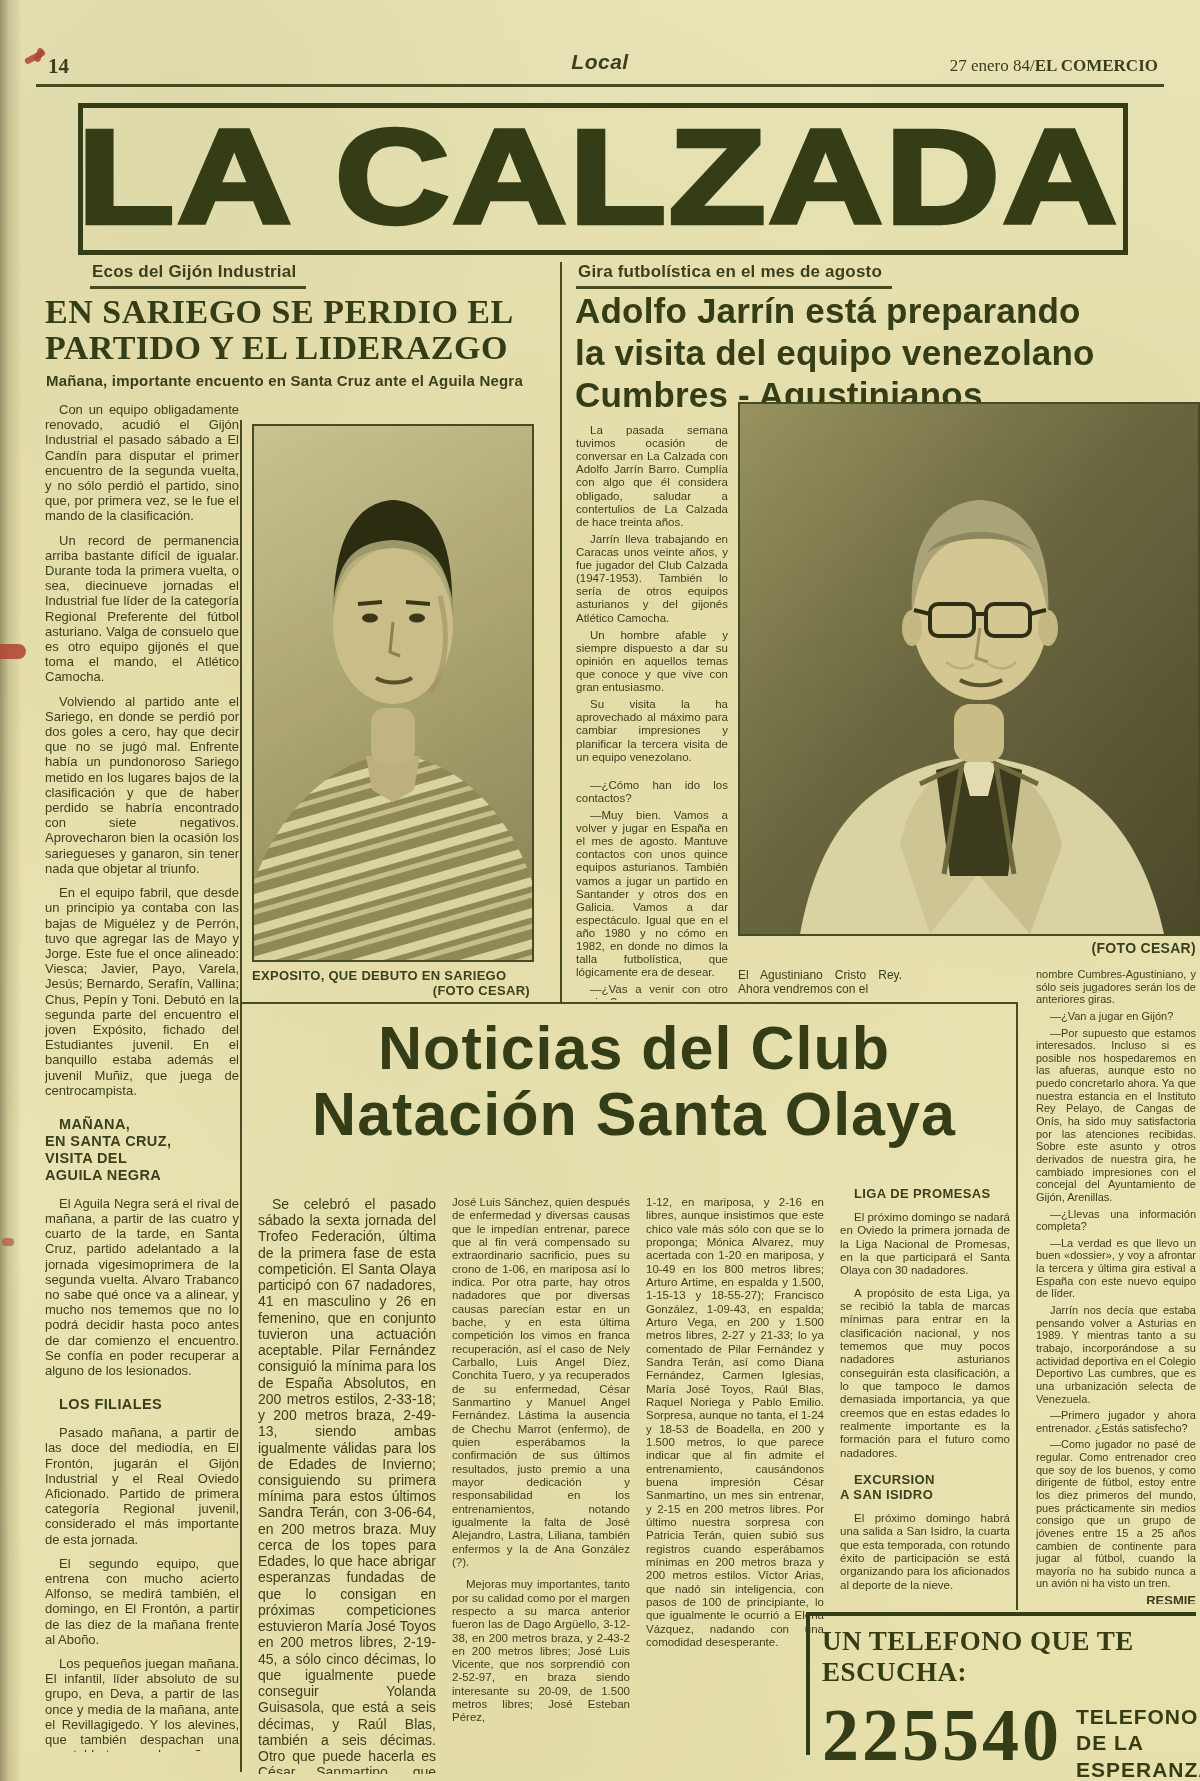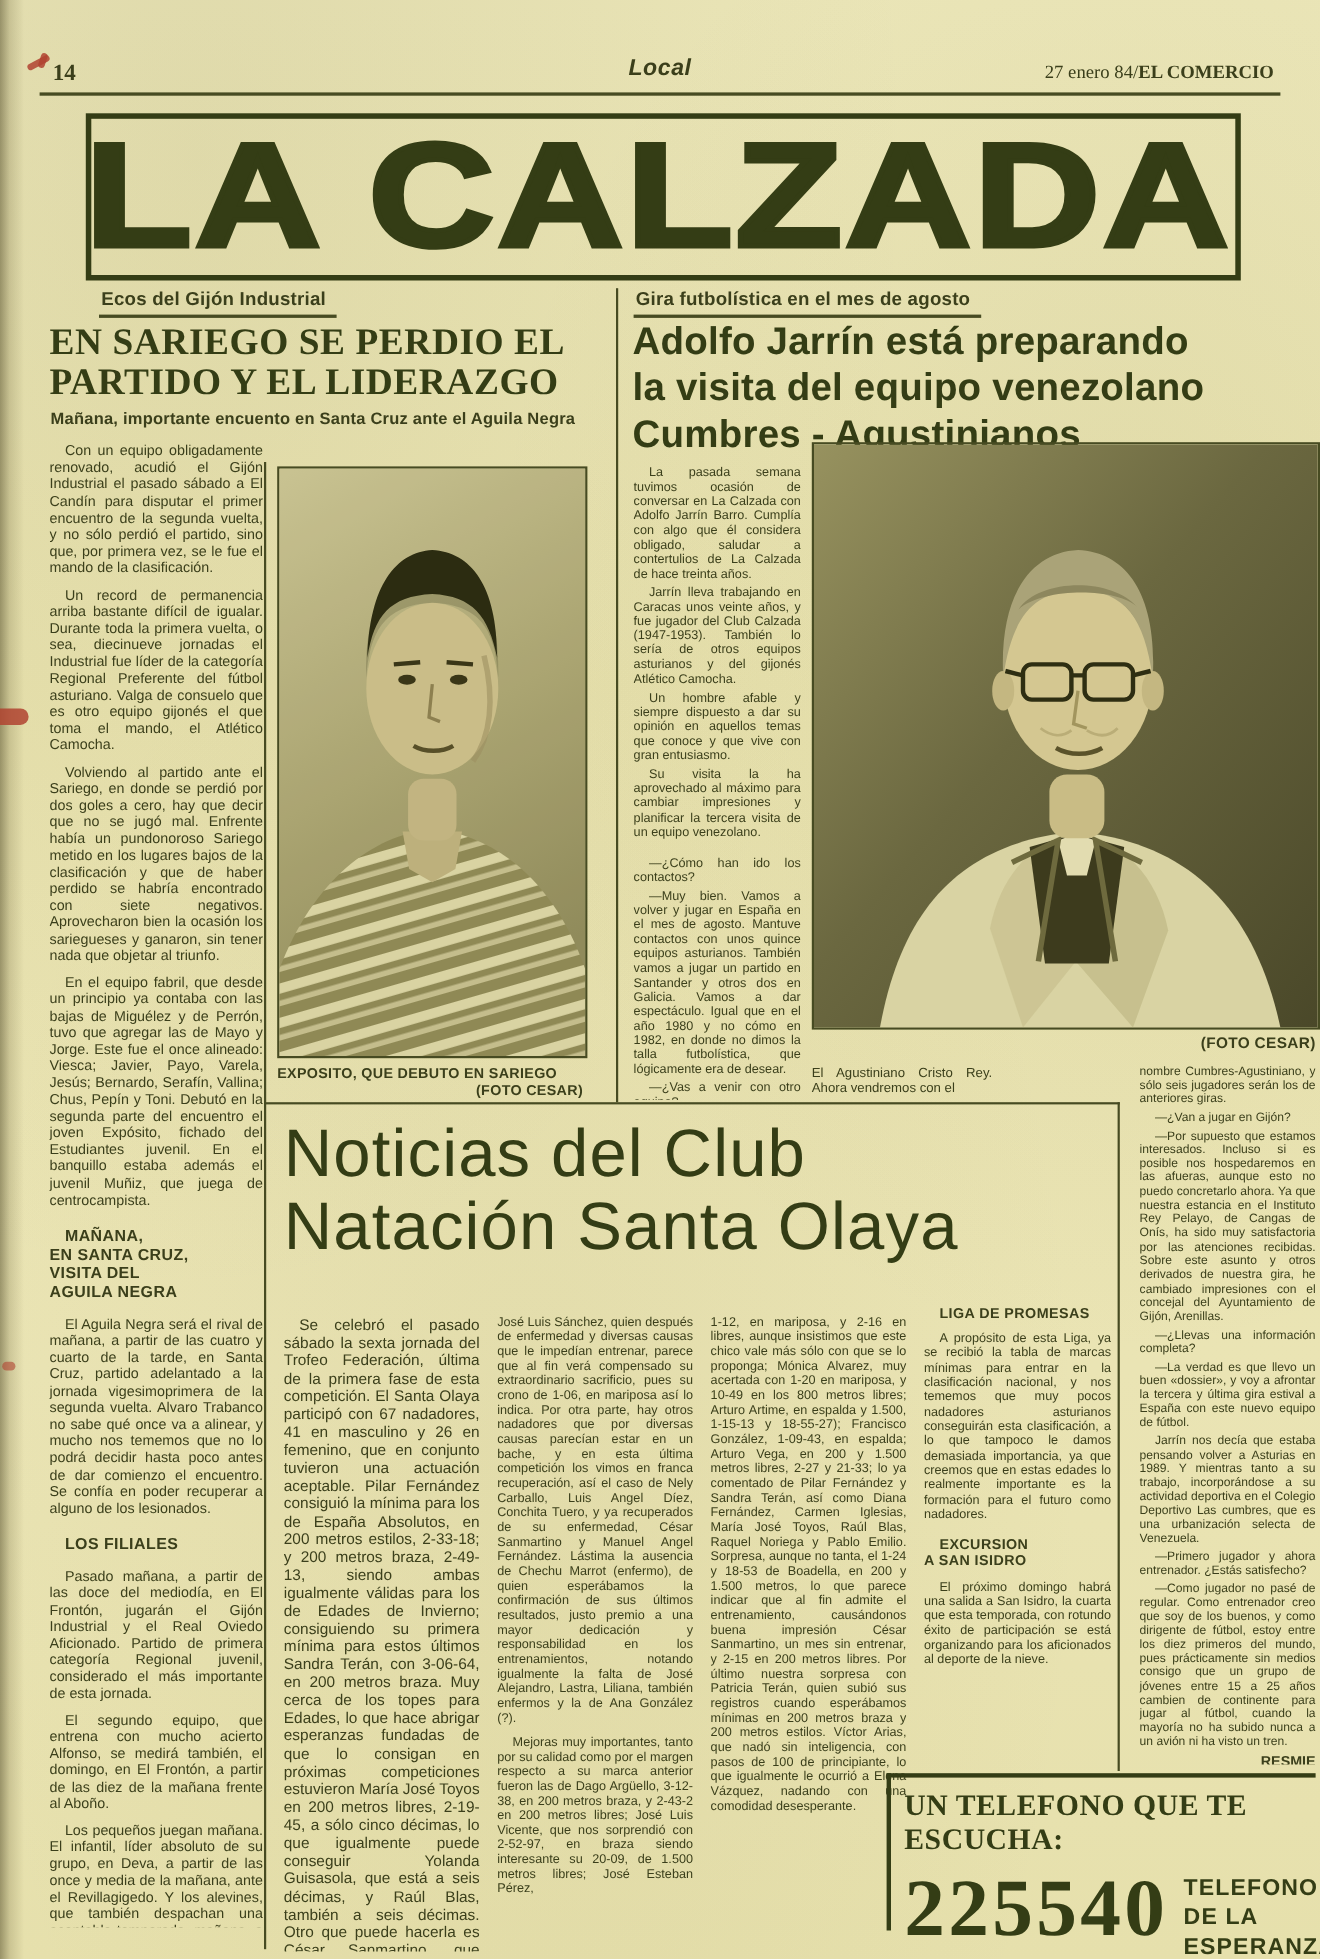--- a/index.html
+++ b/index.html
@@ -33,21 +33,21 @@
   
   .masthead-box{border:5px solid var(--ink-dark);}
   .masthead-text{
     font-weight:bold; font-size:122px; line-height:138px; white-space:nowrap;
     letter-spacing:2px; color:var(--ink-dark);
     -webkit-text-stroke:4px var(--ink-dark);
     transform:scale(1.30,1.10); transform-origin:18px 50%;
   }
   .hl-left{font-family:"Liberation Serif", serif; font-weight:bold; font-size:34px; line-height:1.06; letter-spacing:.5px; color:var(--ink-dark);}
   .hl-right{font-weight:bold; font-size:35px; line-height:1.2; color:var(--ink-dark); letter-spacing:.2px;}
-  .hl-natacion{font-weight:normal; font-size:61px; line-height:1.08; color:var(--ink-dark); letter-spacing:1px;}
+  .hl-natacion{font-weight:bold; font-size:61px; line-height:1.08; color:var(--ink-dark); letter-spacing:1px;text-align:center;}
   .phone-line1{font-family:"Liberation Serif", serif; font-weight:bold; font-size:27px; letter-spacing:.5px; color:var(--ink-dark);}
   .phone-number{font-family:"Liberation Serif", serif; font-weight:bold; font-size:74px; letter-spacing:3px; color:var(--ink-dark); line-height:1;}
   .phone-side{font-weight:bold; font-size:21px; line-height:1.25; letter-spacing:1px; color:var(--ink-dark);}
   .edge-strip{background:linear-gradient(90deg, rgba(90,84,48,.55), rgba(120,112,70,.25) 40%, rgba(120,112,70,0));}
   .red-mark{background:#b04330; opacity:.85;}
 </style>
 </head>
 <body>
 
 <div id="page">
@@ -195,21 +195,21 @@
 
   <div class="abs col" style="left:738px;top:968px;width:164px;font-size:12px;line-height:1.2;">
     <p style="text-indent:0;">El Agustiniano Cristo Rey. Ahora vendremos con el</p>
   </div>
 
   <div class="abs col" style="left:1036px;top:968px;width:160px;height:636px;font-size:11px;line-height:1.15;overflow:hidden;">
     <p style="text-indent:0;margin-bottom:4px">nombre Cumbres-Agustiniano, y sólo seis jugadores serán los de anteriores giras.</p>
     <p style="margin-bottom:4px">—¿Van a jugar en Gijón?</p>
     <p style="margin-bottom:4px">—Por supuesto que estamos interesados. Incluso si es posible nos hospedaremos en las afueras, aunque esto no puedo concretarlo ahora. Ya que nuestra estancia en el Instituto Rey Pelayo, de Cangas de Onís, ha sido muy satisfactoria por las atenciones recibidas. Sobre este asunto y otros derivados de nuestra gira, he cambiado impresiones con el concejal del Ayuntamiento de Gijón, Arenillas.</p>
     <p style="margin-bottom:4px">—¿Llevas una información completa?</p>
-    <p style="margin-bottom:4px">—La verdad es que llevo un buen «dossier», y voy a afrontar la tercera y última gira estival a España con este nuevo equipo de fútbol.</p>
+    <p style="margin-bottom:4px">—La verdad es que llevo un buen «dossier», y voy a afrontar la tercera y última gira estival a España con este nuevo equipo de líder.</p>
     <p style="margin-bottom:4px">Jarrín nos decía que estaba pensando volver a Asturias en 1989. Y mientras tanto a su trabajo, incorporándose a su actividad deportiva en el Colegio Deportivo Las cumbres, que es una urbanización selecta de Venezuela.</p>
     <p style="margin-bottom:4px">—Primero jugador y ahora entrenador. ¿Estás satisfecho?</p>
     <p style="margin-bottom:4px">—Como jugador no pasé de regular. Como entrenador creo que soy de los buenos, y como dirigente de fútbol, estoy entre los diez primeros del mundo, pues prácticamente sin medios consigo que un grupo de jóvenes entre 15 a 25 años cambien de continente para jugar al fútbol, cuando la mayoría no ha subido nunca a un avión ni ha visto un tren.</p>
     <p class="byline" style="font-size:13px;">RESMIE</p>
   </div>
 
   <div class="abs rule" style="left:240px;top:1002px;width:778px;height:2px;"></div>
   <div class="abs rule" style="left:1016px;top:1002px;width:2px;height:608px;"></div>
 
   <div class="abs hl-natacion" style="left:258px;top:1016px;width:752px;">
@@ -223,20 +223,21 @@
   </div>
   <div class="abs col" style="left:452px;top:1196px;width:178px;height:578px;font-size:11.5px;line-height:1.16;overflow:hidden;">
     <p style="text-indent:0;">José Luis Sánchez, quien después de enfermedad y diversas causas que le impedían entrenar, parece que al fin verá compensado su extraordinario sacrificio, pues su crono de 1-06, en mariposa así lo indica. Por otra parte, hay otros nadadores que por diversas causas parecían estar en un bache, y en esta última competición los vimos en franca recuperación, así el caso de Nely Carballo, Luis Angel Díez, Conchita Tuero, y ya recuperados de su enfermedad, César Sanmartino y Manuel Angel Fernández. Lástima la ausencia de Chechu Marrot (enfermo), de quien esperábamos la confirmación de sus últimos resultados, justo premio a una mayor dedicación y responsabilidad en los entrenamientos, notando igualmente la falta de José Alejandro, Lastra, Liliana, también enfermos y la de Ana González (?).</p>
     <p>Mejoras muy importantes, tanto por su calidad como por el margen respecto a su marca anterior fueron las de Dago Argüello, 3-12-38, en 200 metros braza, y 2-43-2 en 200 metros libres; José Luis Vicente, que nos sorprendió con 2-52-97, en braza siendo interesante su 20-09, de 1.500 metros libres; José Esteban Pérez,</p>
   </div>
   <div class="abs col" style="left:646px;top:1196px;width:178px;height:578px;font-size:11.5px;line-height:1.16;overflow:hidden;">
     <p style="text-indent:0;">1-12, en mariposa, y 2-16 en libres, aunque insistimos que este chico vale más sólo con que se lo proponga; Mónica Alvarez, muy acertada con 1-20 en mariposa, y 10-49 en los 800 metros libres; Arturo Artime, en espalda y 1.500, 1-15-13 y 18-55-27); Francisco González, 1-09-43, en espalda; Arturo Vega, en 200 y 1.500 metros libres, 2-27 y 21-33; lo ya comentado de Pilar Fernández y Sandra Terán, así como Diana Fernández, Carmen Iglesias, María José Toyos, Raúl Blas, Raquel Noriega y Pablo Emilio. Sorpresa, aunque no tanta, el 1-24 y 18-53 de Boadella, en 200 y 1.500 metros, lo que parece indicar que al fin admite el entrenamiento, causándonos buena impresión César Sanmartino, un mes sin entrenar, y 2-15 en 200 metros libres. Por último nuestra sorpresa con Patricia Terán, quien subió sus registros cuando esperábamos mínimas en 200 metros braza y 200 metros estilos. Víctor Arias, que nadó sin inteligencia, con pasos de 100 de principiante, lo que igualmente le ocurrió a Elena Vázquez, nadando con una comodidad desesperante.</p>
   </div>
   <div class="abs col" style="left:840px;top:1186px;width:170px;height:412px;font-size:11.5px;line-height:1.16;overflow:hidden;">
     <p class="colhead" style="margin:0 0 10px;font-size:13px;">LIGA DE PROMESAS</p>
+    <p>El próximo domingo se nadará en Oviedo la primera jornada de la Liga Nacional de Promesas, en la que participará el Santa Olaya con 30 nadadores.</p>
     <p>A propósito de esta Liga, ya se recibió la tabla de marcas mínimas para entrar en la clasificación nacional, y nos tememos que muy pocos nadadores asturianos conseguirán esta clasificación, a lo que tampoco le damos demasiada importancia, ya que creemos que en estas edades lo realmente importante es la formación para el futuro como nadadores.</p>
     <p class="colhead" style="margin:12px 0 10px;font-size:13px;">EXCURSION
 A SAN ISIDRO</p>
     <p>El próximo domingo habrá una salida a San Isidro, la cuarta que esta temporada, con rotundo éxito de participación se está organizando para los aficionados al deporte de la nieve.</p>
   </div>
 
   <div class="abs" style="left:806px;top:1612px;width:390px;height:143px;border-top:4px solid var(--ink-dark);border-left:4px solid var(--ink-dark);padding:10px 0 0 12px;box-sizing:border-box;">
     <div class="phone-line1">UN TELEFONO QUE TE ESCUCHA:</div>
     <div style="display:flex;align-items:flex-start;margin-top:10px;">
       <div class="phone-number">225540</div>

